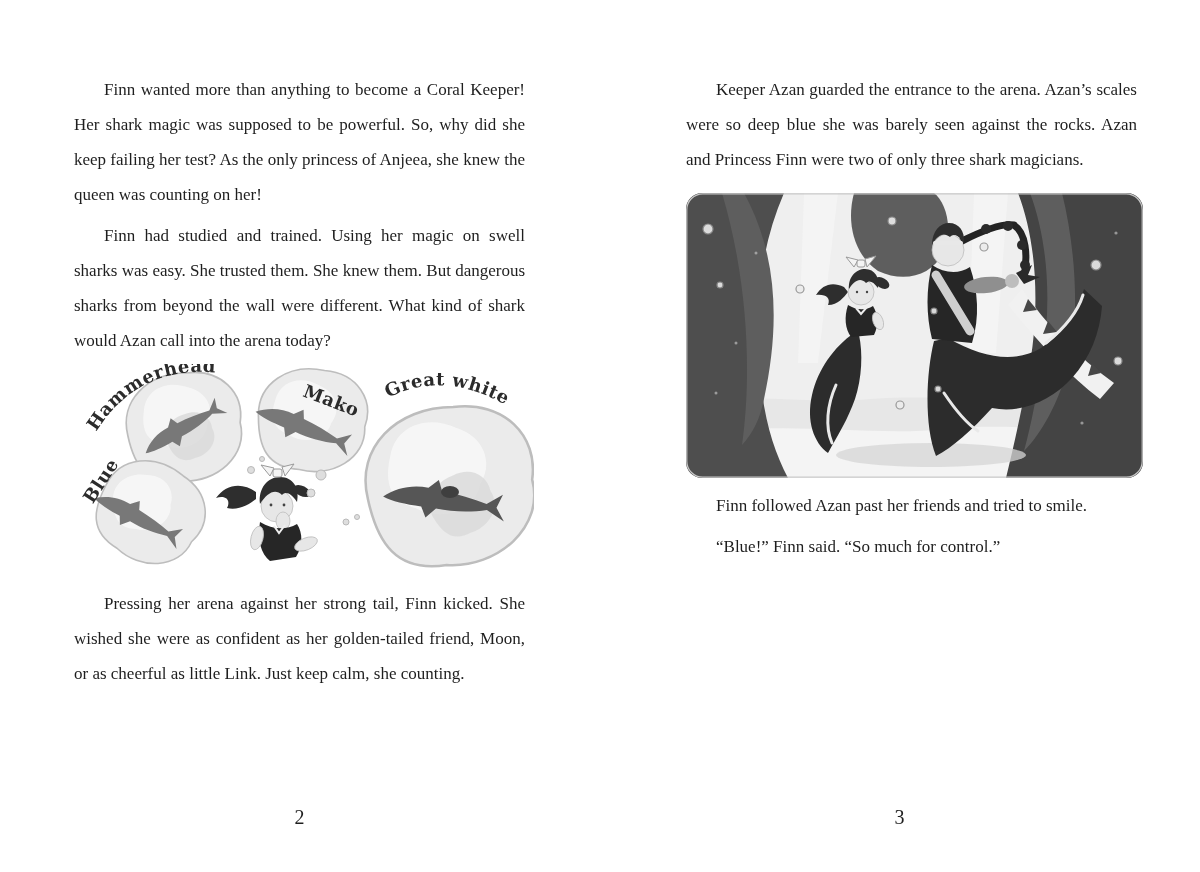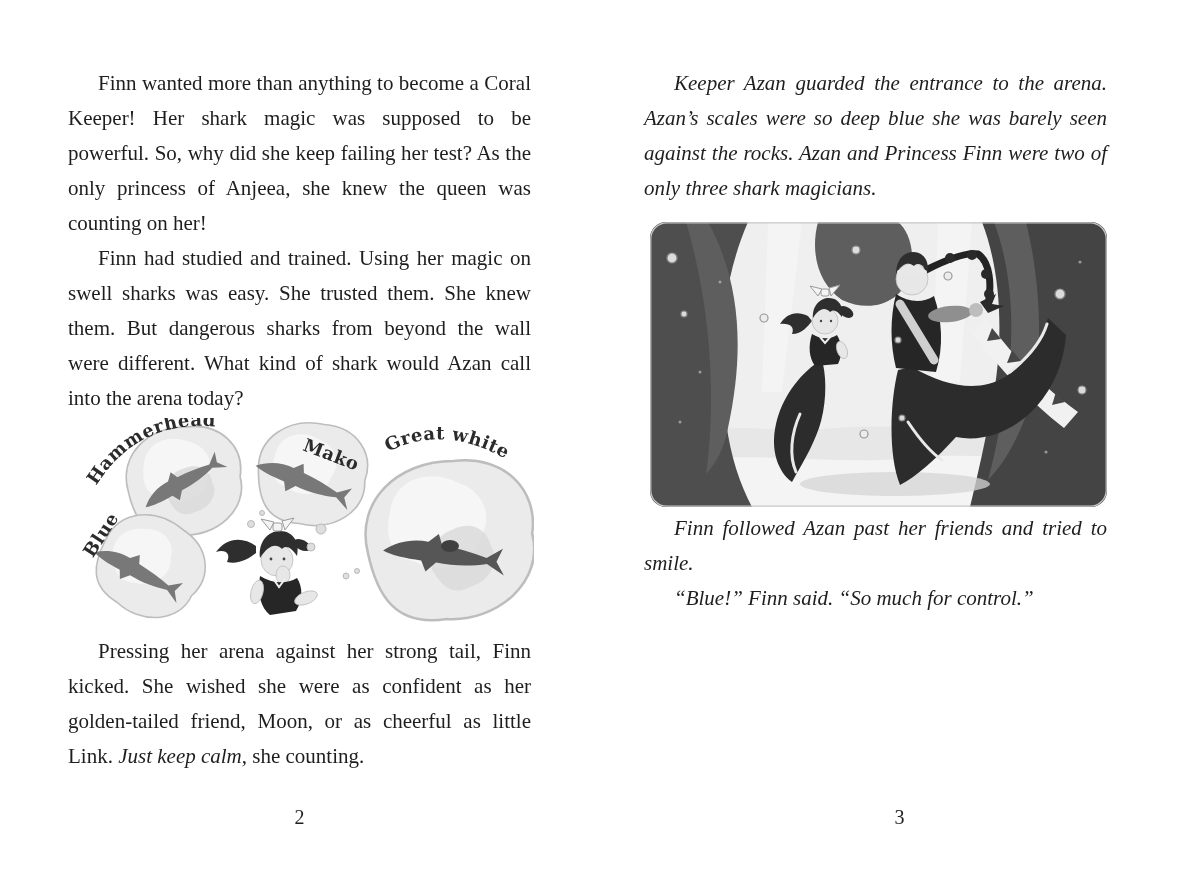--- a/index.html
+++ b/index.html
@@ -7,30 +7,30 @@
     width: 1200px; height: 872px;
     background: #ffffff;
     font-family: "Liberation Serif", serif;
     color: #1e1e1e;
     overflow: hidden;
   }
   .spread { position: relative; width: 1200px; height: 872px; background: #ffffff; }
 
   .col { position: absolute; top: 66px; width: 463px; }
   .col-left  { left: 68px; }
-  .col-right { left: 644px; font-style: italic; }
+  .col-right { left: 680px; }
 
   p.body {
-    margin: 0;
-    font-size: 21px;
+    margin: 6px;
+    font-size: 17px;
     line-height: 35px;
     text-align: justify;
     text-indent: 30px;
   }
-  .italic { font-style: italic; }
+  .italic { }
 
   .page-num {
     position: absolute;
     top: 800px;
     width: 463px;
     text-align: center;
     font-size: 20px;
     line-height: 35px;
   }
   .page-num-left  { left: 68px; }

